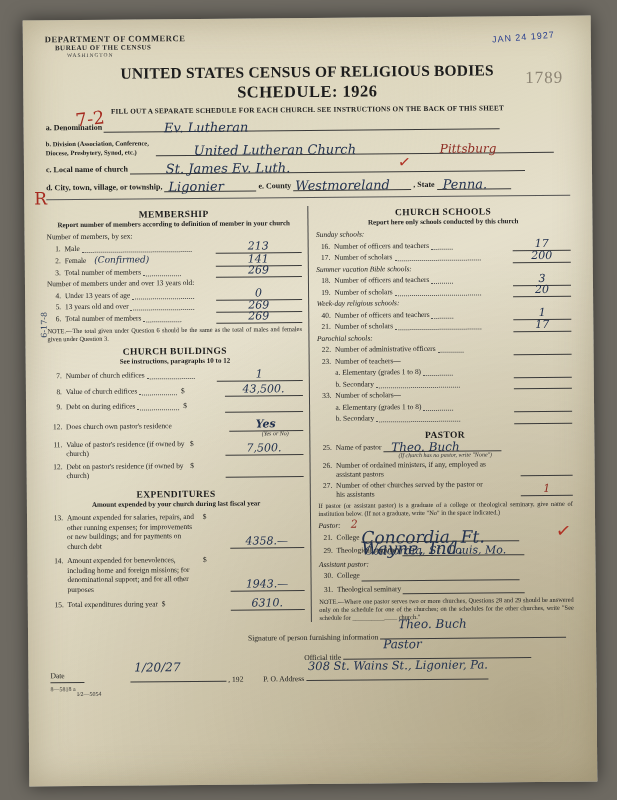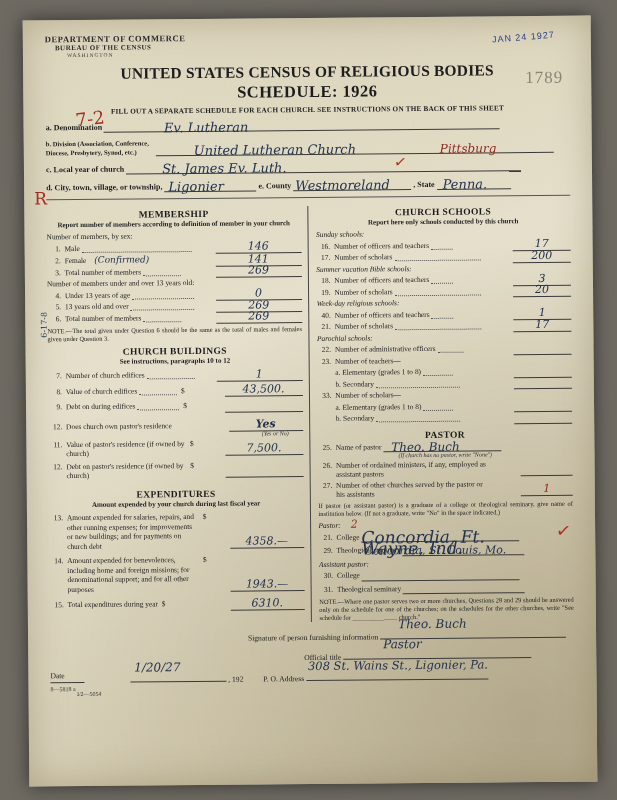--- a/index.html
+++ b/index.html
@@ -146,21 +146,21 @@
 
         <div class="qline" style="margin-top:7px;">
           <span class="lbl" style="display:inline-block;width:108px;line-height:8.5px;font-size:6.6px;vertical-align:bottom;">b. Division (Association, Conference, Diocese, Presbytery, Synod, etc.)</span>
           <span class="rule" style="width:398px;position:relative;">
             <span class="hw" style="position:absolute;left:38px;top:-10px;font-size:13px;">United Lutheran Church</span>
             <span class="hw hw-r" style="position:absolute;left:284px;top:-9px;font-size:12px;">Pittsburg</span>
           </span>
         </div>
 
         <div class="qline" style="margin-top:7px;">
-          <span class="lbl">c. Local year of church</span>
+          <span class="lbl">c. Local name of church</span>
           <span class="rule" style="width:395px;position:relative;">
             <span class="hw" style="position:absolute;left:36px;top:-10px;font-size:13px;">St. James Ev. Luth.</span>
             <span class="check" style="left:268px;top:-14px;">✓</span>
           </span>
         </div>
 
         <div class="qline" style="margin-top:7px;">
           <span class="lbl">d. City, town, village, or township,</span>
           <span class="rule" style="width:92px;position:relative;">
             <span class="hw" style="position:absolute;left:4px;top:-10px;font-size:13px;">Ligonier</span>
@@ -185,21 +185,21 @@
           <div class="secthead">MEMBERSHIP</div>
           <div class="secsub" style="text-align:center;">Report number of members according to definition of member in your church</div>
 
           <div class="item" style="font-weight:normal;">Number of members, by sex:</div>
 
           <div class="item">
             <span class="num">1.</span>
             <span>Male</span>
             <span class="dots" style="width:110px;"></span>
             <span class="answer">
-              <span class="hw">146</span>
+              <span class="hw">213</span>
             </span>
           </div>
 
           <div class="item">
             <span class="num">2.</span>
             <span>Female</span>
             <span class="hw" style="font-size:9px;margin-left:6px;">(Confirmed)</span>
             <span class="answer">
               <span class="hw">141</span>
             </span>

